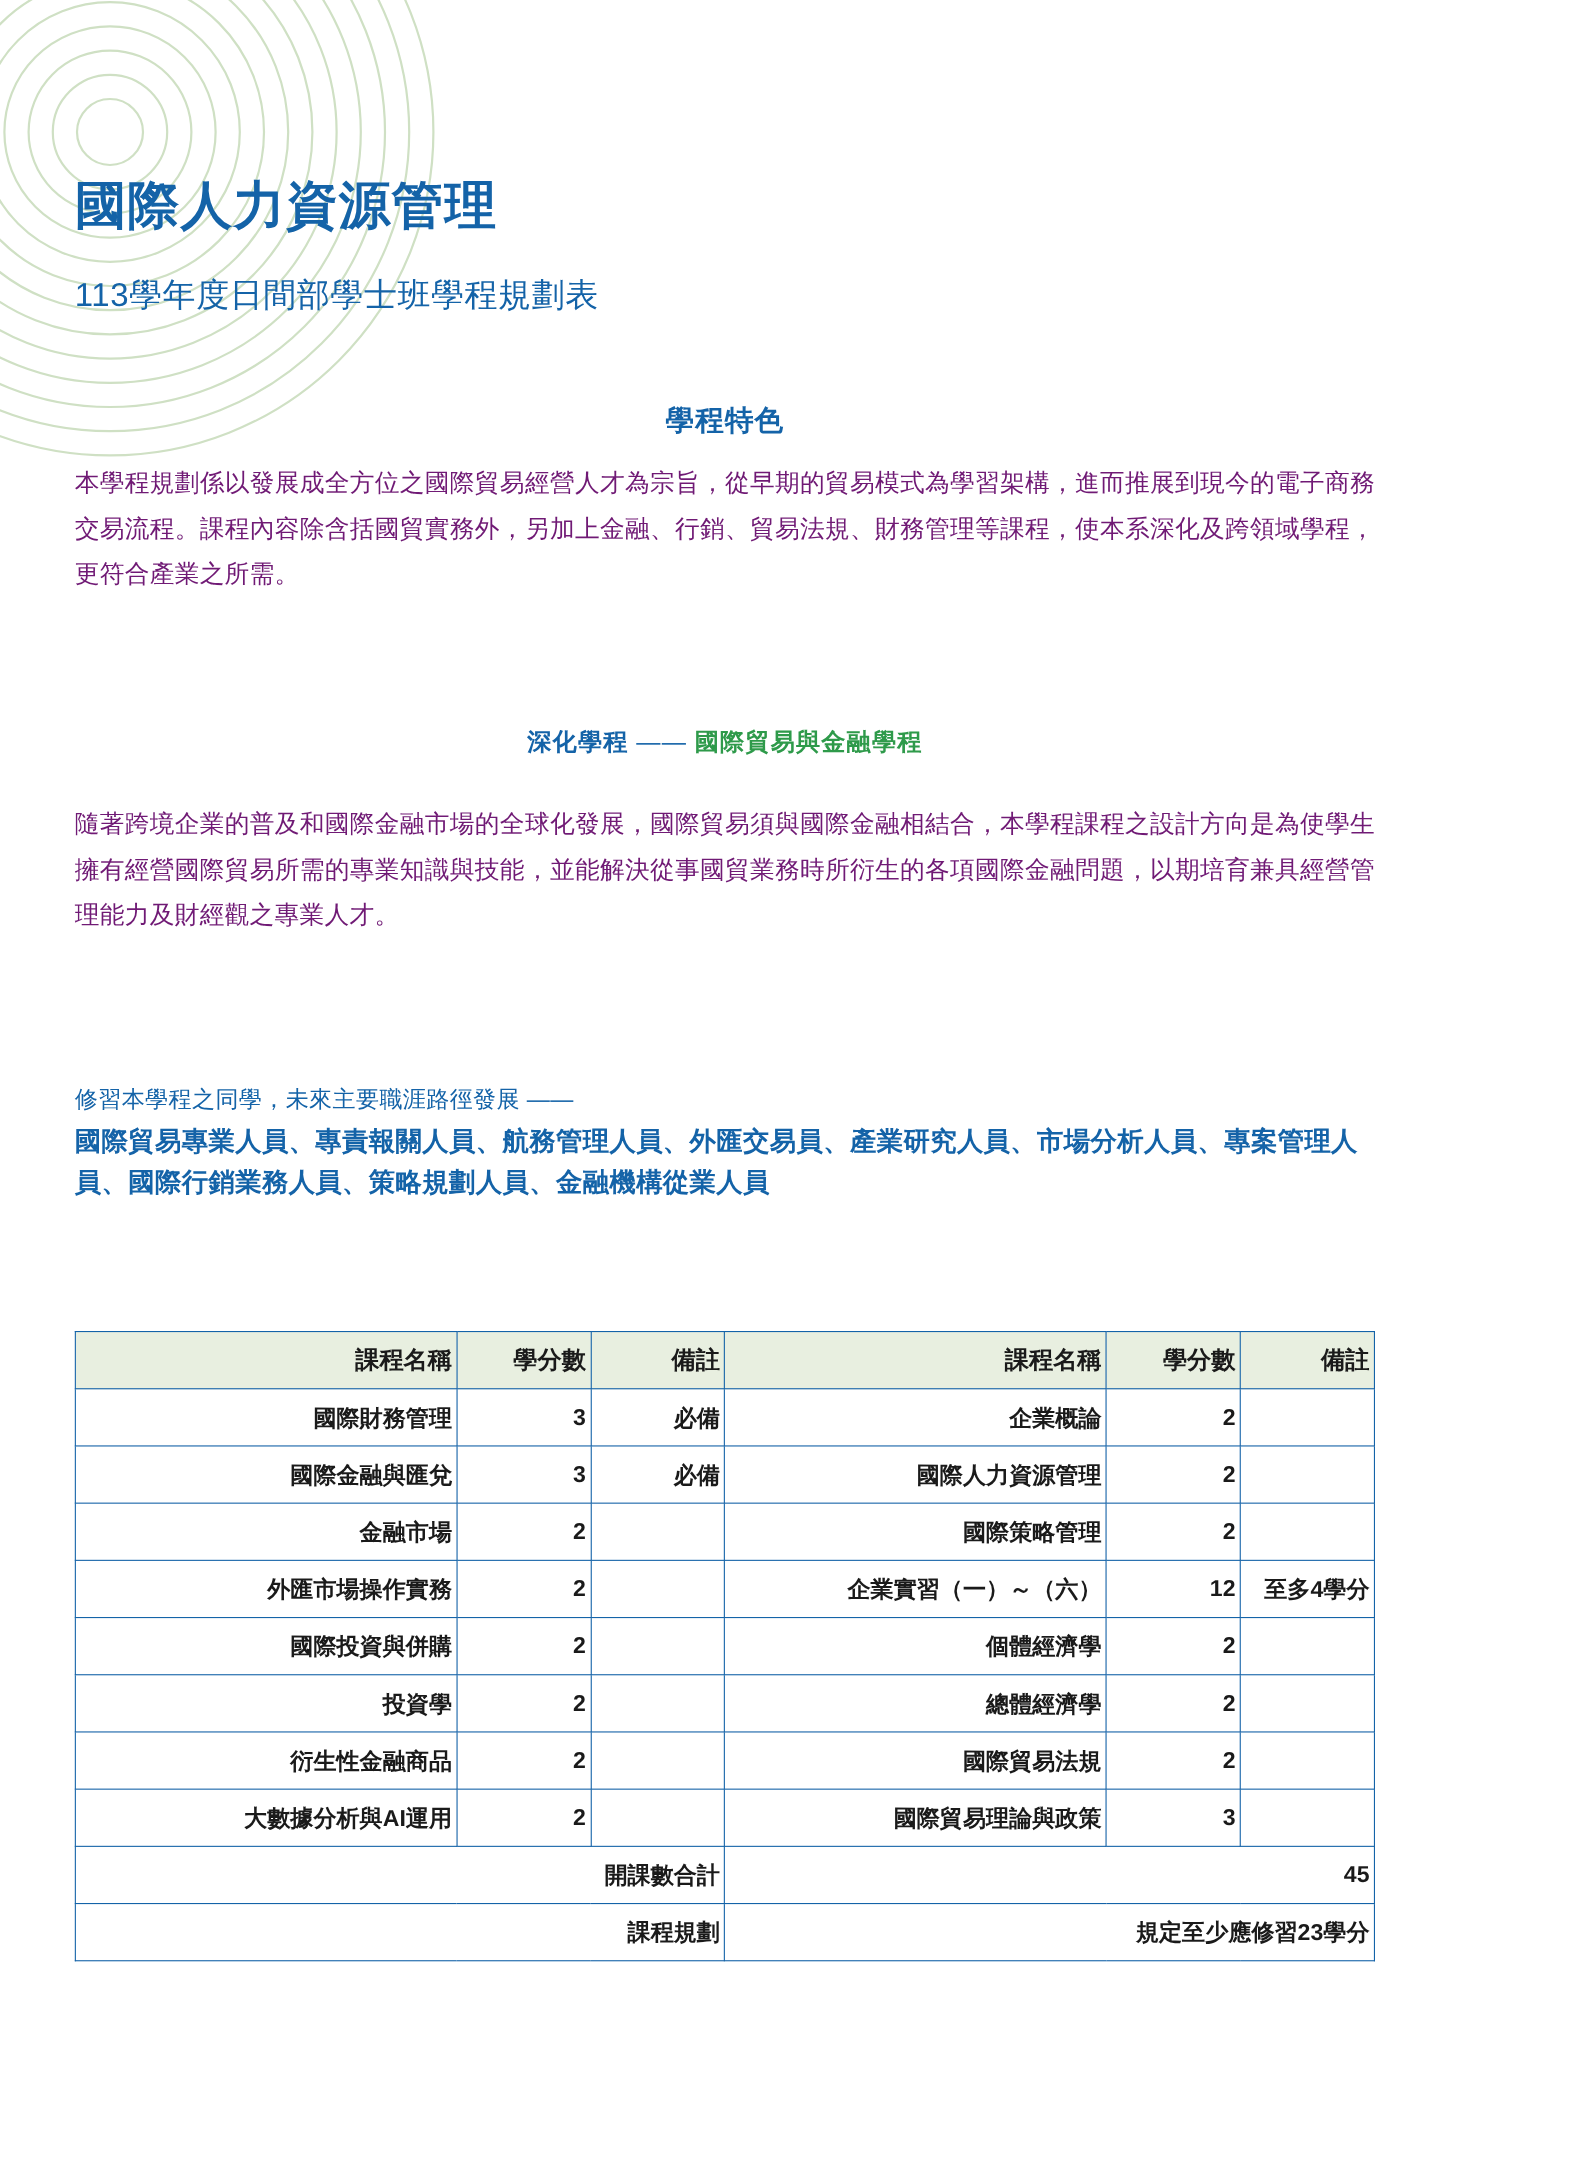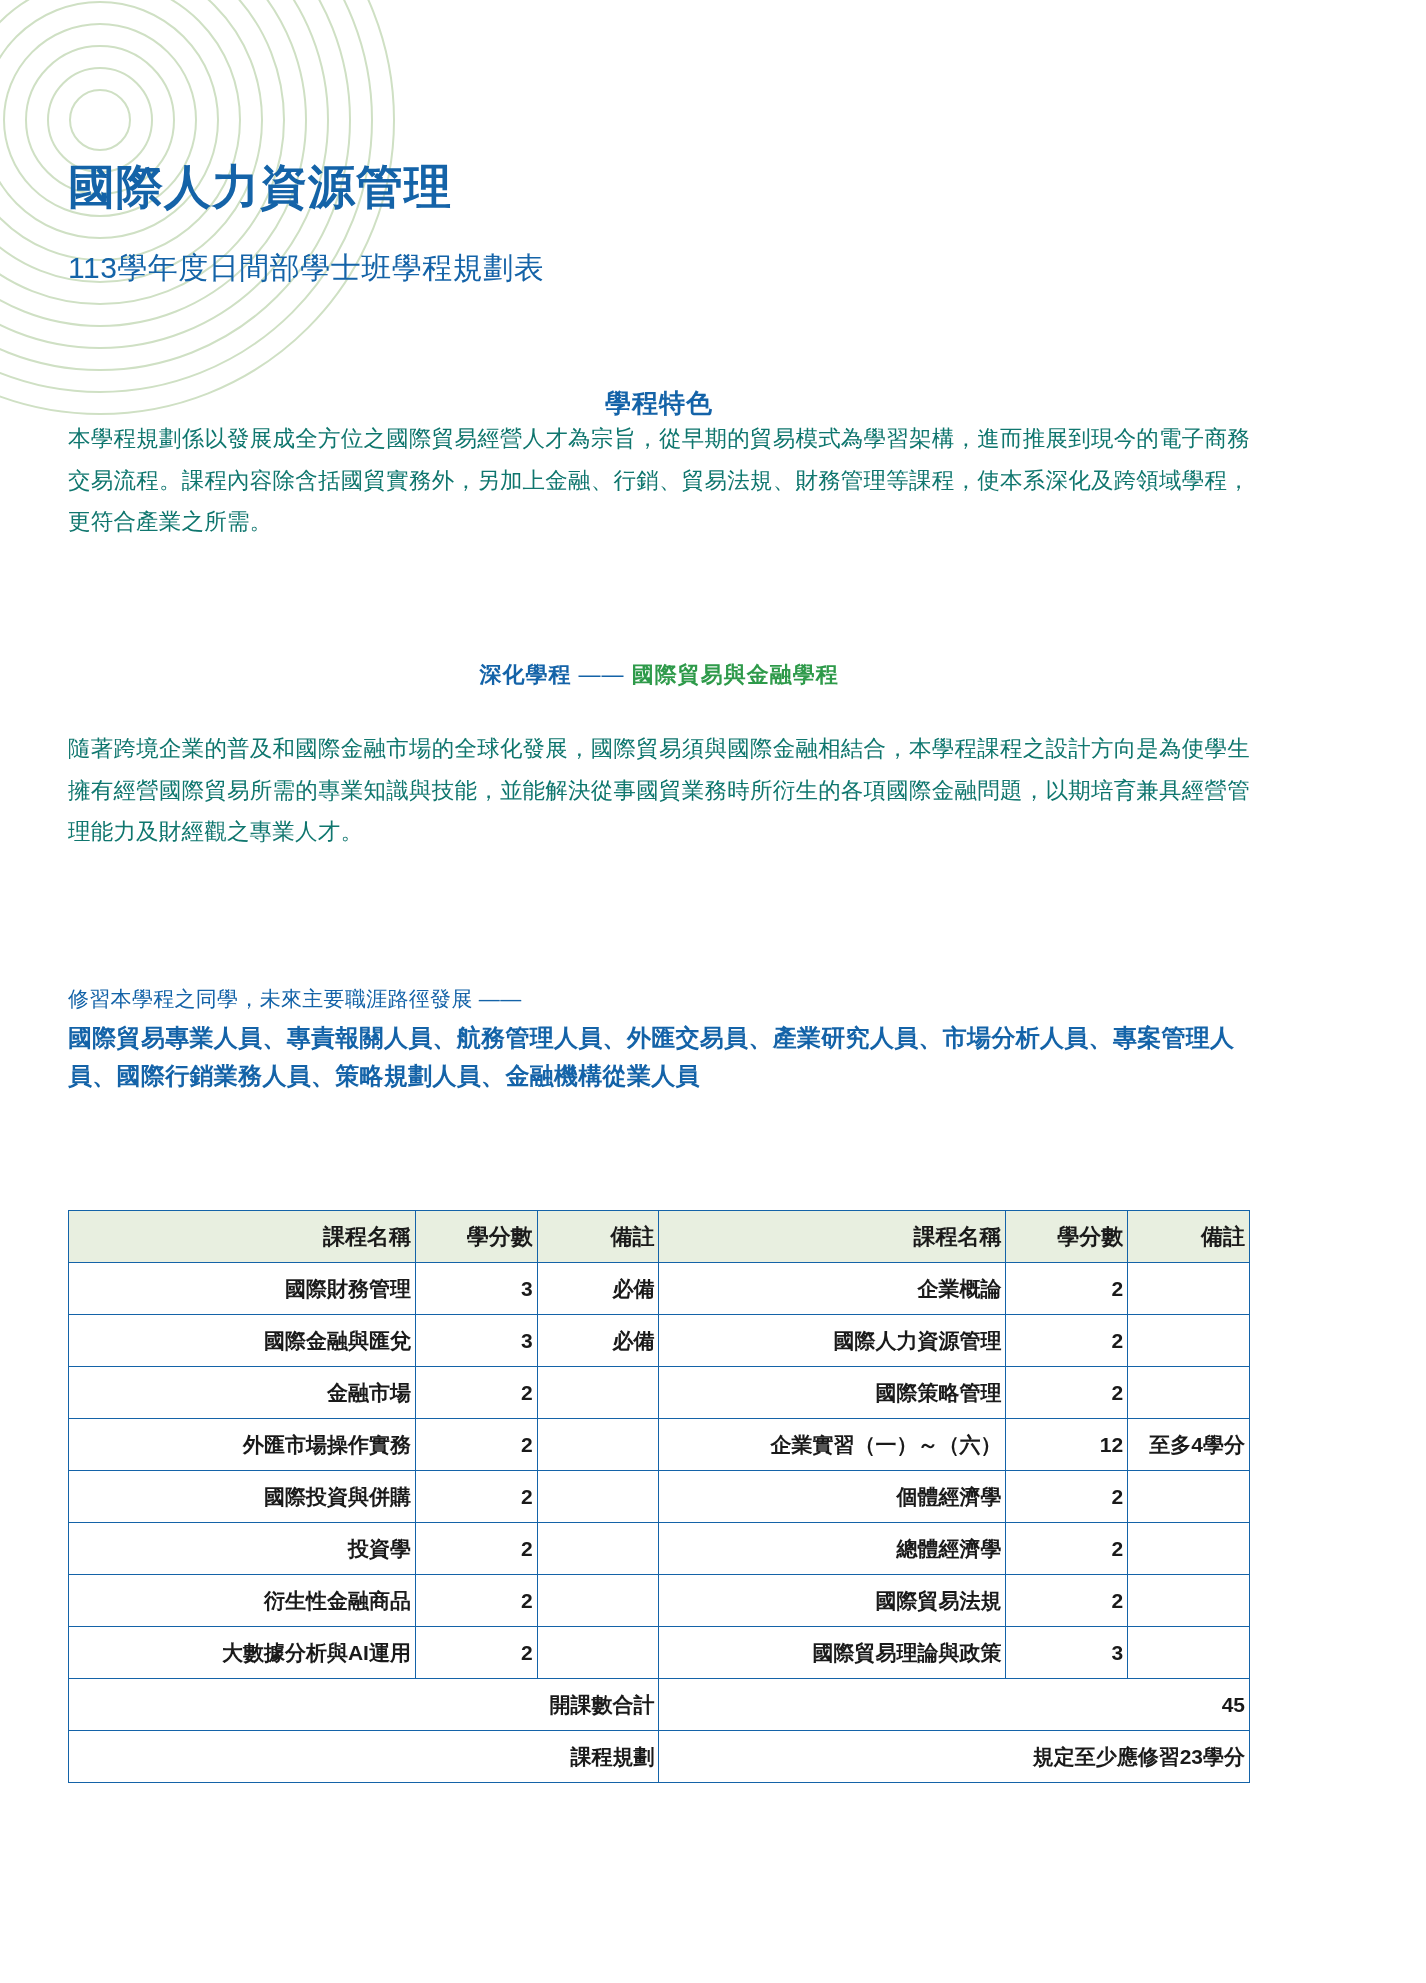--- a/index.html
+++ b/index.html
@@ -66,21 +66,21 @@
     text-align: center;
     font-size: 26px;
     font-weight: bold;
     color: #1463a8;
     letter-spacing: 1px;
   }
 
   .para {
     font-size: 22.5px;
     line-height: 1.85;
-    color: #0f766e;
+    color: #701a75;
     text-align: justify;
     letter-spacing: 0.2px;
   }
 
   .program-head {
     text-align: center;
     font-size: 22px;
     font-weight: bold;
     letter-spacing: 1px;
   }
@@ -149,21 +149,21 @@
         <circle cx="330" cy="330" r="250"></circle>
         <circle cx="330" cy="330" r="272"></circle>
         <circle cx="330" cy="330" r="294"></circle>
       </g>
     </svg>
   </div>
 
   <div class="dept-title">國際人力資源管理</div>
   <div class="dept-sub">113學年度日間部學士班學程規劃表</div>
 
-  <div class="content" style="top: 386px;">
+  <div class="content" style="top: 365px;">
     <div class="section-center-title">學程特色</div>
   </div>
 
   <div class="content" style="top: 418px;">
     <div class="para">本學程規劃係以發展成全方位之國際貿易經營人才為宗旨，從早期的貿易模式為學習架構，進而推展到現今的電子商務交易流程。課程內容除含括國貿實務外，另加上金融、行銷、貿易法規、財務管理等課程，使本系深化及跨領域學程，更符合產業之所需。</div>
   </div>
 
   <div class="content" style="top: 660px;">
     <div class="program-head">
       <span class="blue">深化學程</span>

